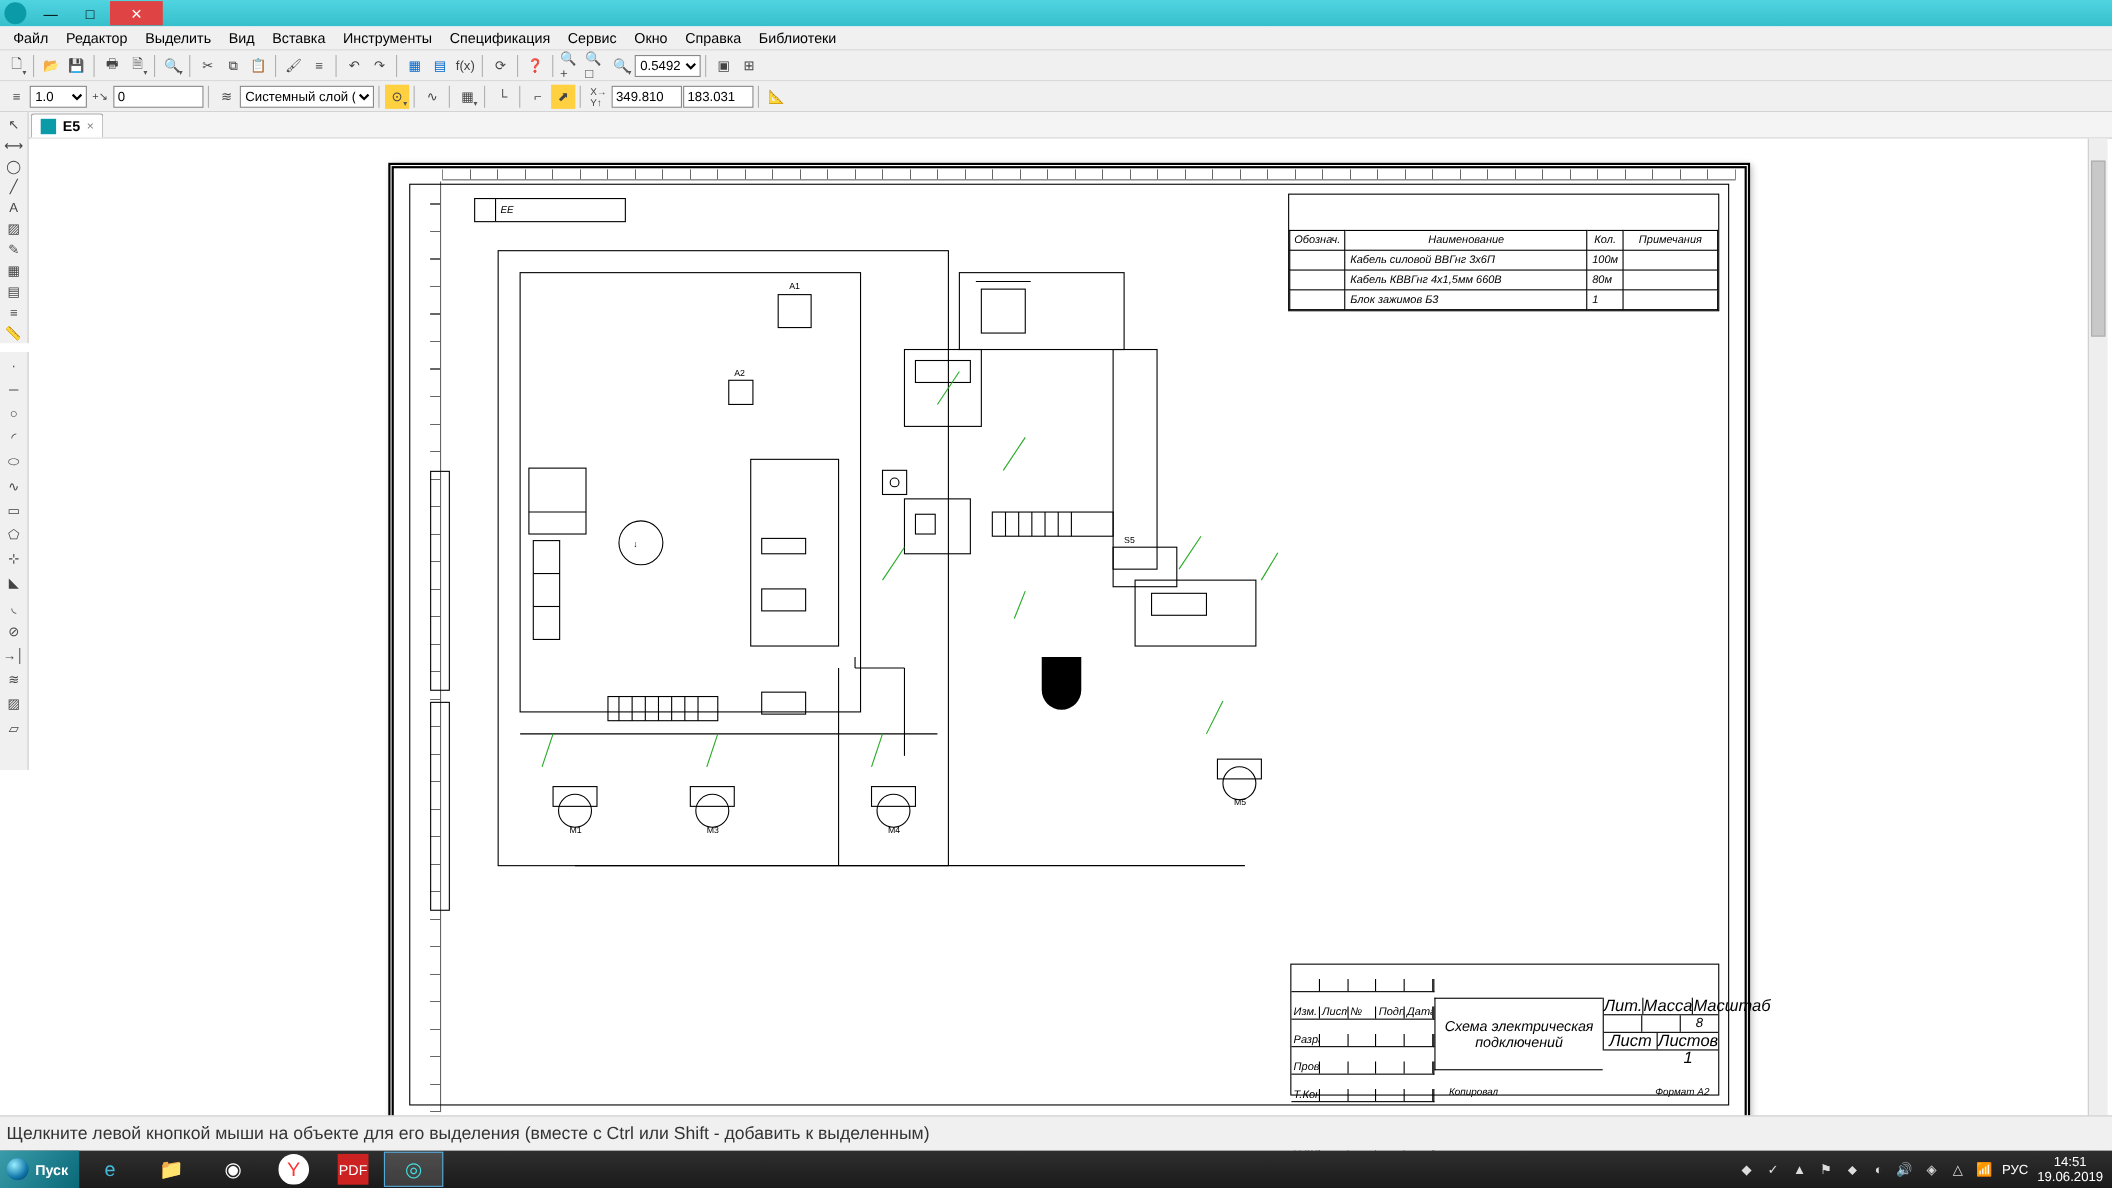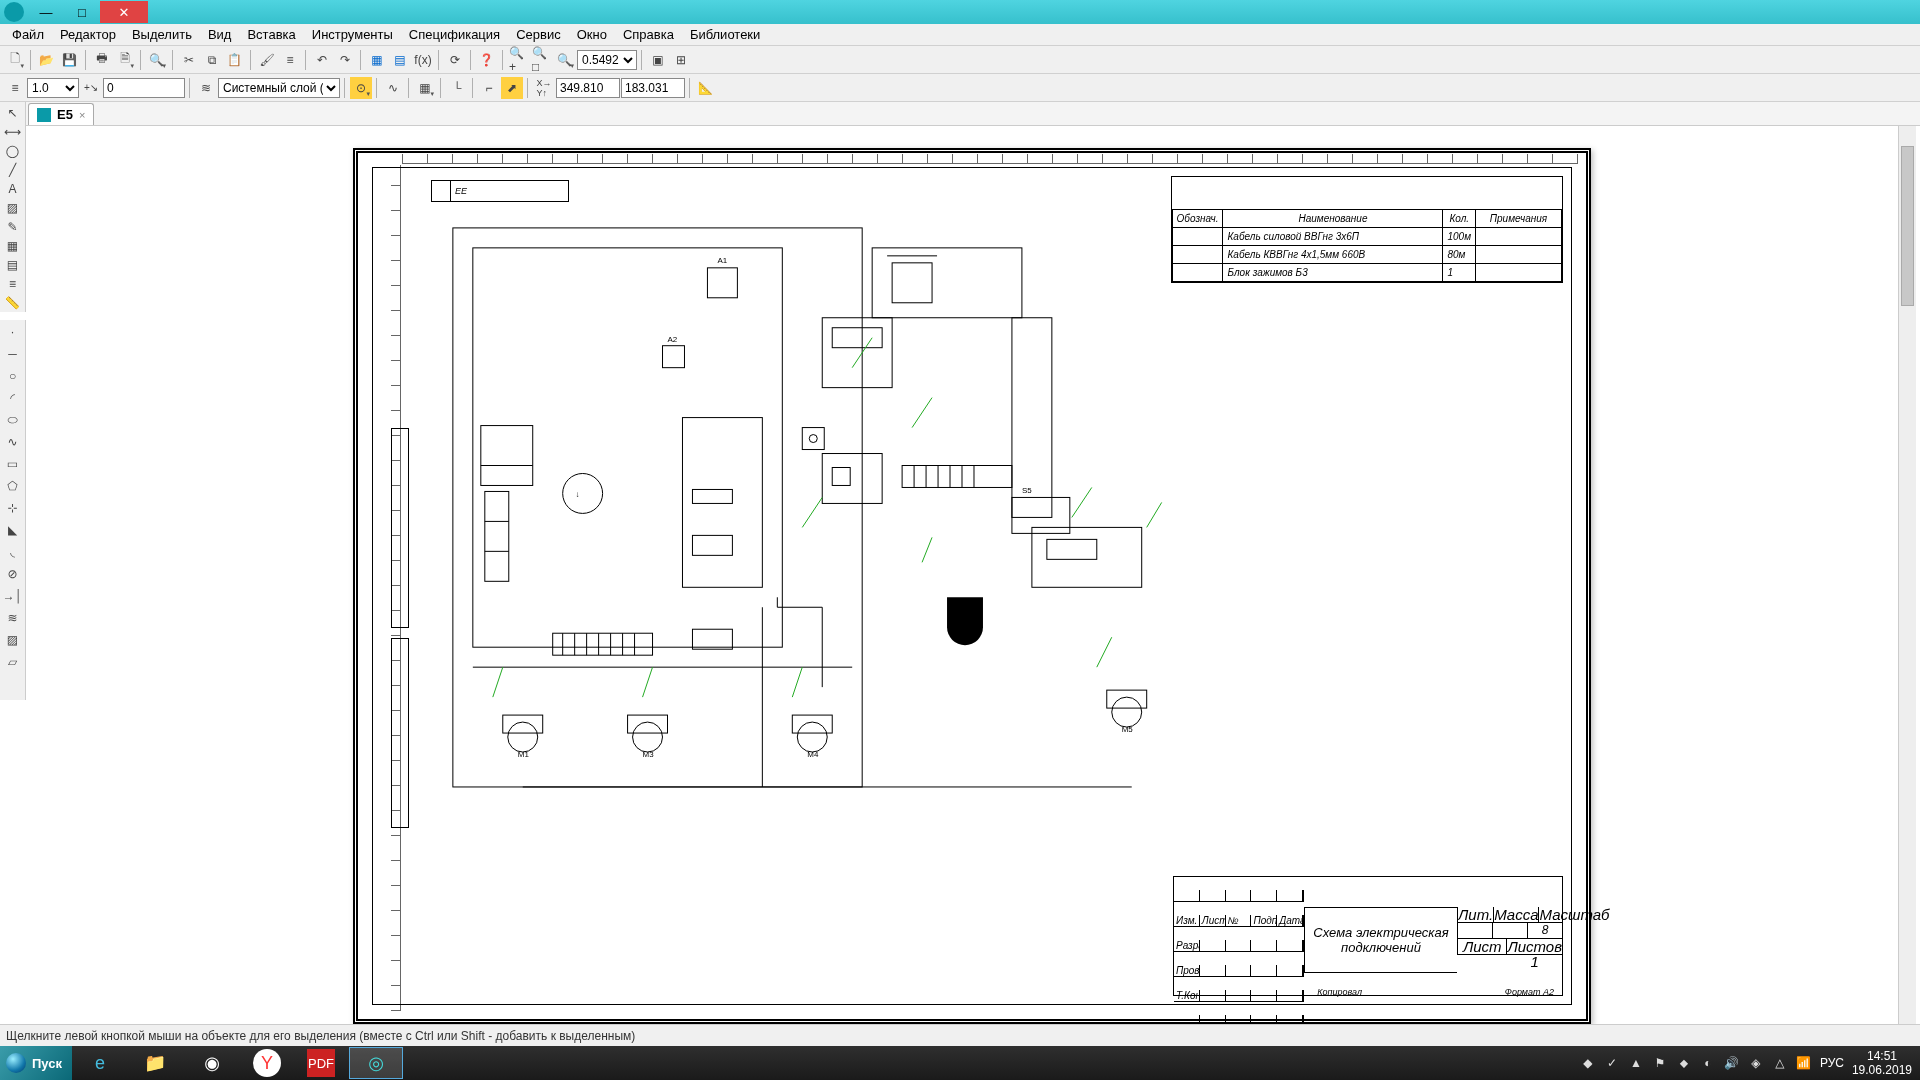--- a/index.html
+++ b/index.html
@@ -78,21 +78,21 @@
 
 
 .sidevert { position:absolute; left:18px; top:260px; width:18px; height:200px; border:1px solid #000; }
 .sidevert2 { position:absolute; left:18px; top:470px; width:18px; height:190px; border:1px solid #000; }
 
 
 .schem { position:absolute; inset:0; }
 .schem line,.schem rect,.schem circle { stroke:#000; fill:none; stroke-width:1; }
 .schem .lbl { font:8px sans-serif; fill:#000; stroke:none; }
 .schem .grn { stroke:#2a2; }
-.statusline { position:absolute; left:0; right:0; bottom:34px; height:22px; background:#f0f0f0; border-top:1px solid #ccc; font-size:12px; color:#333; padding-left:6px; display:flex; align-items:center; }
+.statusline { position:absolute; left:0; right:0; bottom:34px; height:32px; background:#f0f0f0; border-top:1px solid #ccc; font-size:16px; color:#333; padding-left:6px; display:flex; align-items:center; }
 
 
 .taskbar { position:absolute; left:0; right:0; bottom:0; height:34px; background:linear-gradient(#2f2f2f,#1a1a1a); display:flex; align-items:center; }
 .startbtn { height:34px; padding:0 10px 0 6px; display:flex; align-items:center; gap:6px; color:#fff; font-size:13px; font-weight:bold; background:linear-gradient(130deg,#3a9caa,#0a6877); }
 .orb { width:20px; height:20px; border-radius:50%; background:radial-gradient(circle at 35% 30%,#9ef,#17a 60%,#036); }
 .tbapp { width:54px; height:32px; margin:1px; display:flex; align-items:center; justify-content:center; color:#fff; font-size:18px; border:1px solid transparent; }
 .tbapp.active { background:rgba(255,255,255,.15); border-color:#5ad; }
 .tray { margin-left:auto; display:flex; align-items:center; gap:8px; padding-right:8px; color:#fff; font-size:12px; }
 .tray .ticon { width:16px; height:16px; display:flex; align-items:center; justify-content:center; font-size:12px; color:#ddd; }
 .tray .clock { text-align:center; line-height:14px; }

